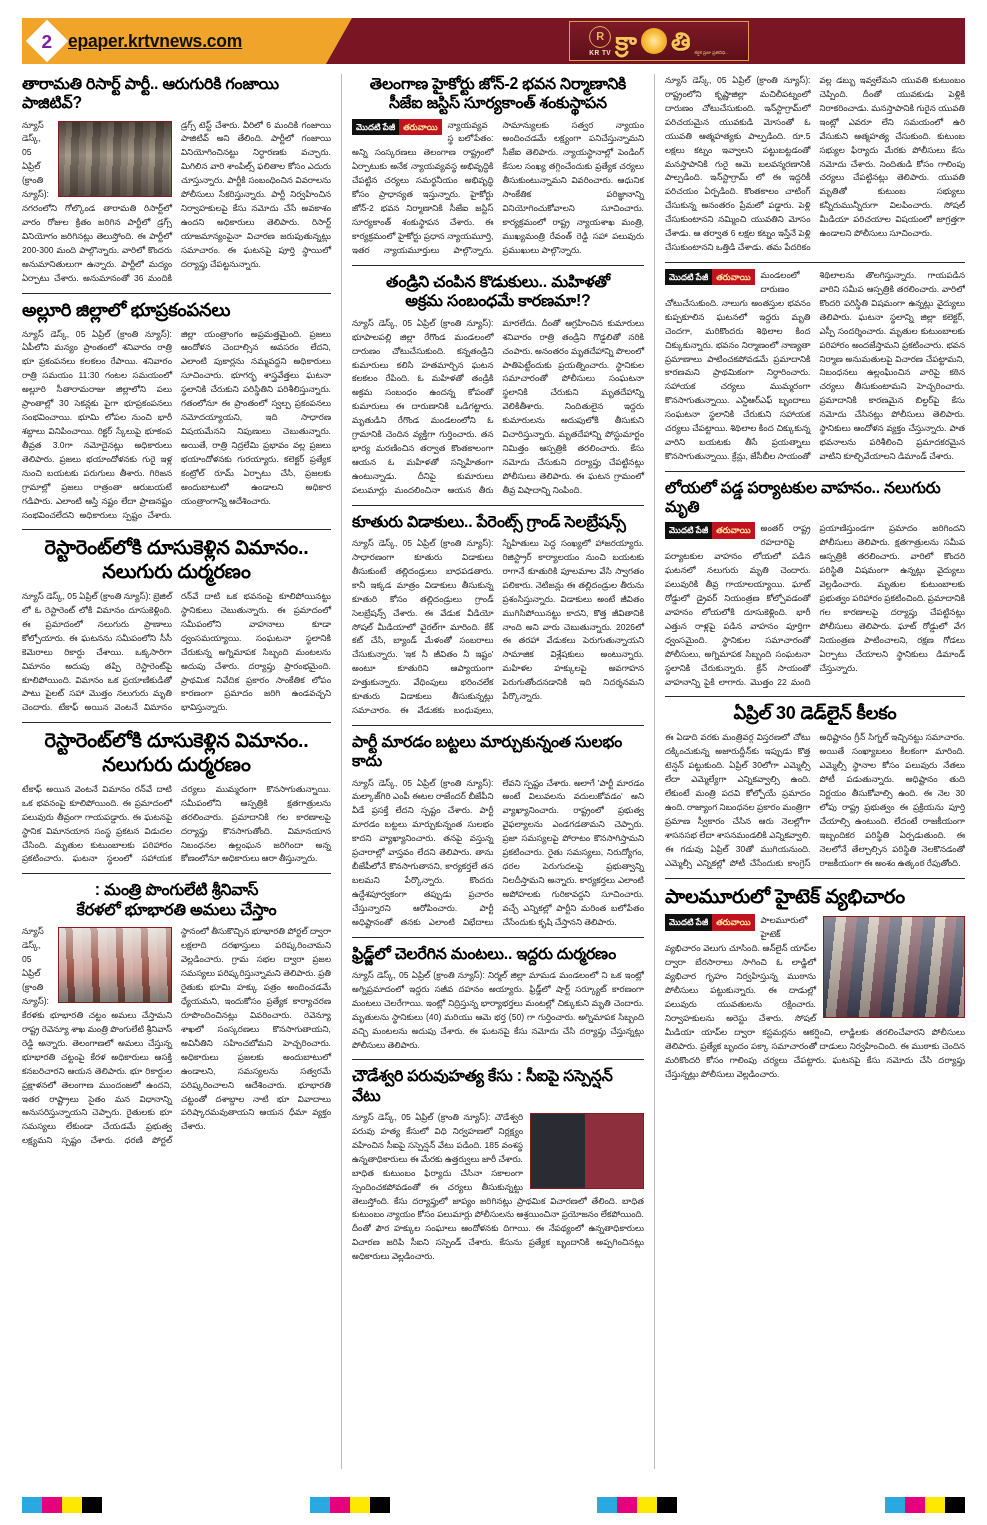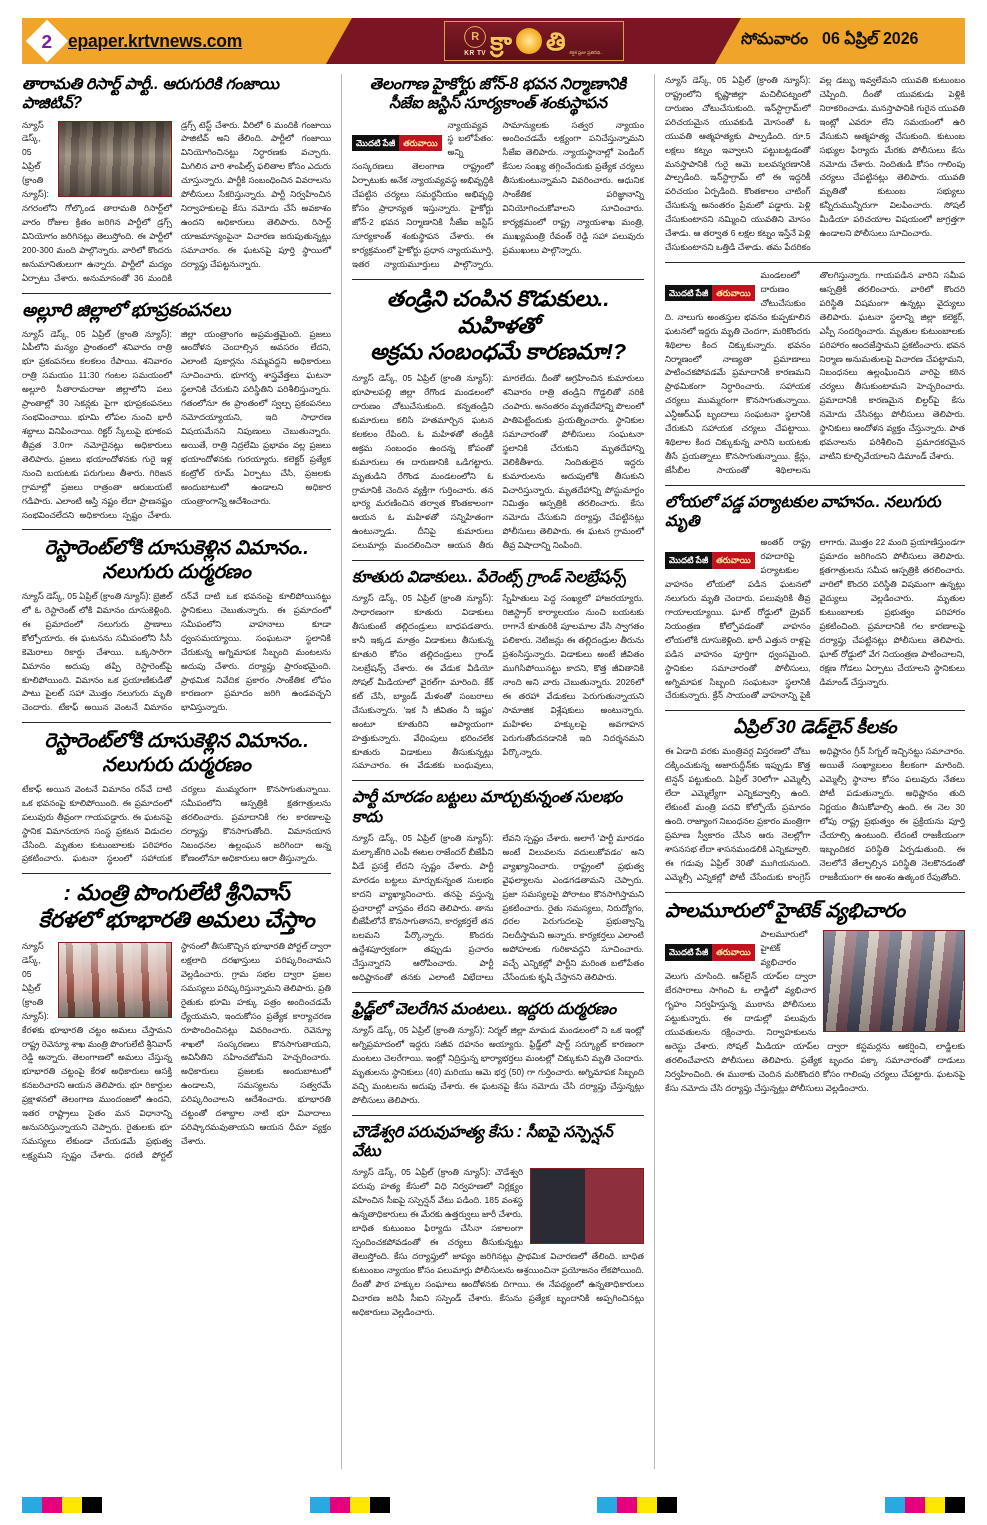--- a/index.html
+++ b/index.html
@@ -168,38 +168,37 @@
     border-top: 1.6px solid #2a2a2a;
     margin: 7px 0 6px 0;
   }
   h1.hl {
     margin: 0 0 6px 0;
     font-family: "Liberation Sans", "DejaVu Sans", sans-serif;
     font-weight: bold;
     color: #000;
     line-height: 1.22;
     letter-spacing: -0.2px;
-    font-style: italic;
   }
   .hl-22 { font-size: 18px; }
   .hl-20 { font-size: 19.5px; }
-  .hl-18 { font-size: 22px; }
+  .hl-18 { font-size: 16px; }
   .hl-16 { font-size: 15.8px; }
   .hl-center { text-align: center; }
   .hl-left { text-align: left; }
   .hl-l2 { display: block; }
 
   .badge {
     display: inline-block;
     font-size: 8.5px;
     font-weight: bold;
     line-height: 1;
     white-space: nowrap;
     vertical-align: middle;
-    margin: 16px 6px 3px 0;
+    margin: 0 6px 3px 0;
     float: left;
   }
   .badge .b1 {
     display: inline-block;
     background: #111;
     color: #ffffff;
     padding: 4px 4px;
   }
   .badge .b2 {
     display: inline-block;
@@ -292,25 +291,20 @@
       <div class="logo-krtv">
         <div class="logo-ring">R</div>
         <div class="logo-krtv-txt">KR TV</div>
       </div>
       <div class="logo-word">క్రా</div>
       <div class="logo-sun"></div>
       <div class="logo-word">తి</div>
       <div class="logo-tag">కర్షక ప్రజా ప్రతినిధి..</div>
     </div>
   </div>
-  <div class="mh-right">
-    <div class="mh-date">
-      <span class="wd">సోమవారం</span><span>06 ఏప్రిల్ 2026</span>
-    </div>
-  </div>
 </div>
 
 <div class="page-body">
   <div class="col col-1">
       <div class="article">
         <h1 class="hl hl-16 hl-left">
           <span class="hl-l2">తారామతి రిసార్ట్ పార్టీ.. ఆరుగురికి గంజాయి పాజిటివ్?</span>
         </h1>
         <div class="body-text cols2"><div class="photo ph-street"></div><span>న్యూస్ డెస్క్, 05 ఏప్రిల్ (క్రాంతి న్యూస్): నగరంలోని గోల్కొండ తారామతి రిసార్ట్‌లో వారం రోజుల క్రితం జరిగిన పార్టీలో డ్రగ్స్ వినియోగం జరిగినట్లు తెలుస్తోంది. ఈ పార్టీలో 200-300 మంది పాల్గొన్నారు. వారిలో కొందరు అనుమానితులుగా ఉన్నారు. పార్టీలో మద్యం ఏర్పాటు చేశారు. అనుమానంతో 36 మందికి డ్రగ్స్ టెస్ట్ చేశారు. వీరిలో 6 మందికి గంజాయి పాజిటివ్ అని తేలింది. పార్టీలో గంజాయి వినియోగించినట్టు నిర్ధారణకు వచ్చారు. మిగిలిన వారి శాంపిల్స్ ఫలితాల కోసం ఎదురు చూస్తున్నారు. పార్టీకి సంబంధించిన వివరాలను పోలీసులు సేకరిస్తున్నారు. పార్టీ నిర్వహించిన నిర్వాహకులపై కేసు నమోదు చేసే అవకాశం ఉందని అధికారులు తెలిపారు. రిసార్ట్ యాజమాన్యంపైనా విచారణ జరుపుతున్నట్లు సమాచారం. ఈ ఘటనపై పూర్తి స్థాయిలో దర్యాప్తు చేపట్టనున్నారు.</span></div>
       </div>
@@ -342,21 +336,21 @@
         <h1 class="hl hl-18 hl-center">
           <span class="hl-l2">: మంత్రి పొంగులేటి శ్రీనివాస్</span>
           <span class="hl-l2">కేరళలో భూభారతి అమలు చేస్తాం</span>
         </h1>
         <div class="body-text cols2"><div class="photo ph-rally"></div><span>న్యూస్ డెస్క్, 05 ఏప్రిల్ (క్రాంతి న్యూస్): కేరళకు భూభారతి చట్టం అమలు చేస్తామని రాష్ట్ర రెవెన్యూ శాఖ మంత్రి పొంగులేటి శ్రీనివాస్ రెడ్డి అన్నారు. తెలంగాణలో అమలు చేస్తున్న భూభారతి చట్టంపై కేరళ అధికారులు ఆసక్తి కనబరిచారని ఆయన తెలిపారు. భూ రికార్డుల ప్రక్షాళనలో తెలంగాణ ముందంజలో ఉందని, ఇతర రాష్ట్రాలు సైతం మన విధానాన్ని అనుసరిస్తున్నాయని చెప్పారు. రైతులకు భూ సమస్యలు లేకుండా చేయడమే ప్రభుత్వ లక్ష్యమని స్పష్టం చేశారు. ధరణి పోర్టల్ స్థానంలో తీసుకొచ్చిన భూభారతి పోర్టల్ ద్వారా లక్షలాది దరఖాస్తులు పరిష్కరించామని వెల్లడించారు. గ్రామ సభల ద్వారా ప్రజల సమస్యలు పరిష్కరిస్తున్నామని తెలిపారు. ప్రతి రైతుకు భూమి హక్కు పత్రం అందించడమే ధ్యేయమని, ఇందుకోసం ప్రత్యేక కార్యాచరణ రూపొందించినట్లు వివరించారు. రెవెన్యూ శాఖలో సంస్కరణలు కొనసాగుతాయని, అవినీతిని సహించబోమని హెచ్చరించారు. అధికారులు ప్రజలకు అందుబాటులో ఉండాలని, సమస్యలను సత్వరమే పరిష్కరించాలని ఆదేశించారు. భూభారతి చట్టంతో దశాబ్దాల నాటి భూ వివాదాలు పరిష్కారమవుతాయని ఆయన ధీమా వ్యక్తం చేశారు.</span></div>
       </div>
     </div>
   <div class="col col-2">
       <div class="article">
         <h1 class="hl hl-16 hl-center">
-          <span class="hl-l2">తెలంగాణ హైకోర్టు జోన్-8 భవన నిర్మాణానికి</span>
+          <span class="hl-l2">తెలంగాణ హైకోర్టు జోన్-2 భవన నిర్మాణానికి</span>
           <span class="hl-l2">సీజేఐ జస్టిస్ సూర్యకాంత్ శంకుస్థాపన</span>
         </h1>
         <div class="body-text cols2"><span class="badge"><span class="b1">మొదటి పేజీ</span><span class="b2">తరువాయి</span></span><span>న్యాయవ్యవస్థ బలోపేతం: అన్ని సంస్కరణలు తెలంగాణ రాష్ట్రంలో ఏర్పాటుకు అనేక న్యాయవ్యవస్థ అభివృద్ధికి చేపట్టిన చర్యలు సమర్థనీయం అభివృద్ధి కోసం ప్రాధాన్యత ఇస్తున్నారు. హైకోర్టు జోన్-2 భవన నిర్మాణానికి సీజేఐ జస్టిస్ సూర్యకాంత్ శంకుస్థాపన చేశారు. ఈ కార్యక్రమంలో హైకోర్టు ప్రధాన న్యాయమూర్తి, ఇతర న్యాయమూర్తులు పాల్గొన్నారు. సామాన్యులకు సత్వర న్యాయం అందించడమే లక్ష్యంగా పనిచేస్తున్నామని సీజేఐ తెలిపారు. న్యాయస్థానాల్లో పెండింగ్ కేసుల సంఖ్య తగ్గించేందుకు ప్రత్యేక చర్యలు తీసుకుంటున్నామని వివరించారు. ఆధునిక సాంకేతిక పరిజ్ఞానాన్ని వినియోగించుకోవాలని సూచించారు. కార్యక్రమంలో రాష్ట్ర న్యాయశాఖ మంత్రి, ముఖ్యమంత్రి రేవంత్ రెడ్డి సహా పలువురు ప్రముఖులు పాల్గొన్నారు.</span></div>
       </div>
       <div class="article">
         <div class="rule-top"></div>
         <h1 class="hl hl-18 hl-center">
           <span class="hl-l2">తండ్రిని చంపిన కొడుకులు.. మహిళతో</span>
           <span class="hl-l2">అక్రమ సంబంధమే కారణమా!?</span>
         </h1>

